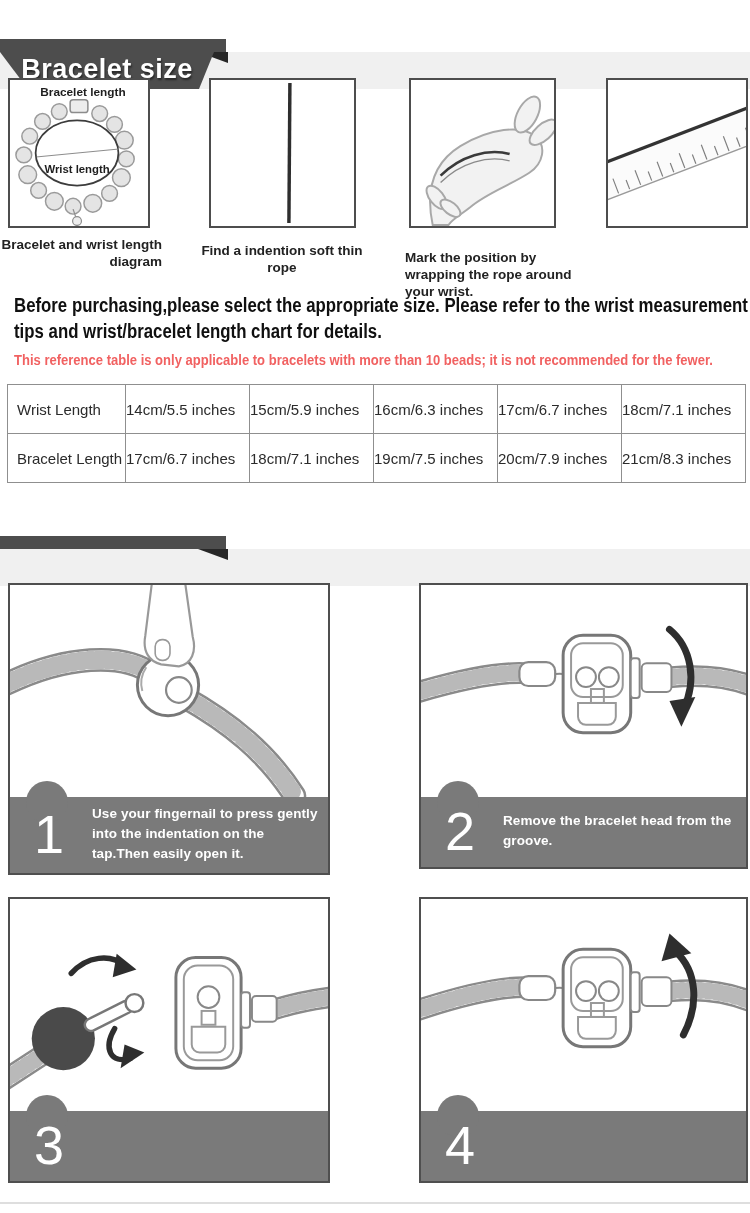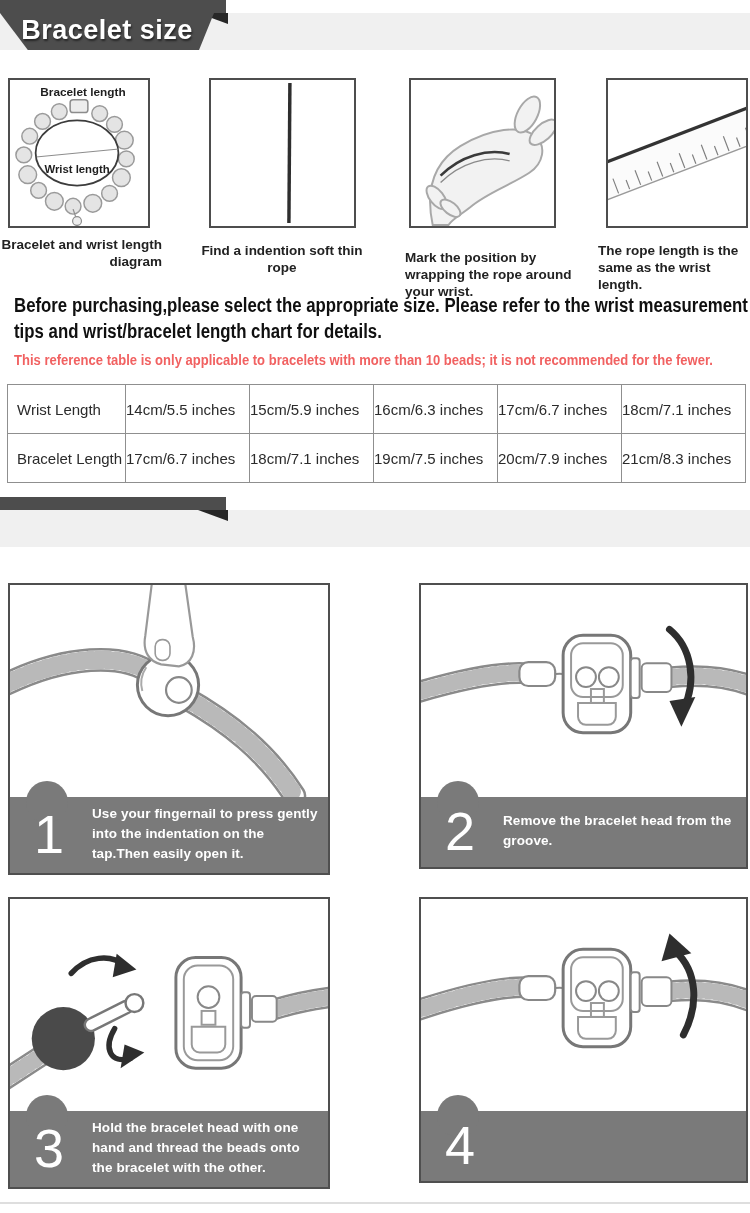--- a/index.html
+++ b/index.html
@@ -2,21 +2,21 @@
 <html><head>
 <meta charset="utf-8">
 <style>
   * { margin:0; padding:0; box-sizing:border-box; }
   html,body { background:#fff; }
   body {
     width:750px; height:1213px; position:relative; overflow:hidden;
     font-family:"Liberation Sans", sans-serif; color:#1c1c1c;
   }
   
-  .section-header { position:absolute; left:0; width:750px; height:50px; }
+  .section-header { position:absolute; left:0; width:750px; height:50px;margin-top:39px; }
   .band { position:absolute; top:13px; left:0; width:750px; height:37px; background:#f0f0f0; }
   .ribbon-strip { position:absolute; top:0; left:0; width:226px; height:13px; background:#4d4d4d; }
   .ribbon-fold { position:absolute; top:13px; left:198px; width:0; height:0;
     border-top:11px solid #272727; border-left:30px solid transparent; }
   .ribbon-trap {
     position:absolute; top:13px; left:0; width:214px; height:37px; background:#4d4d4d;
     clip-path:polygon(0 0, 100% 0, 93% 100%, 13% 100%);
     display:flex; align-items:center; justify-content:center;
   }
   .ribbon-trap span {
@@ -150,21 +150,20 @@
 
   <div class="step-box" id="box4">
     <svg viewBox="0 0 140 146">
       <g transform="rotate(-21 70 73)">
         <rect x="-34" y="56" width="226" height="36" fill="#fbfbfb" stroke="#9a9a9a" stroke-width="1.5"></rect>
         <line x1="-34" y1="56" x2="192" y2="56" stroke="#333" stroke-width="3.2"></line>
         <path d="M-24,90 V74 M-12,90 V80 M0,90 V74 M12,90 V80 M24,90 V74 M36,90 V80 M48,90 V74 M60,90 V80 M72,90 V74 M84,90 V80 M96,90 V74 M108,90 V80 M120,90 V74 M132,90 V80 M144,90 V74 M156,90 V80 M168,90 V74 M180,90 V80" stroke="#808080" stroke-width="1.2" fill="none"></path>
       </g>
     </svg>
   </div>
-  <div class="step-cap" id="cap4">The rope length is the same as the wrist length.</div>
 </div>
 
 <p class="intro-text">Before purchasing,please select the appropriate size. Please refer to the wrist measurement tips and wrist/bracelet length chart for details.</p>
 <p class="warning-text">This reference table is only applicable to bracelets with more than 10 beads; it is not recommended for the fewer.</p>
 
 <table class="size-table">
   <tbody>
     <tr>
       <td class="rowlabel">Wrist Length</td>
       <td>14cm/5.5 inches</td>
@@ -263,21 +262,20 @@
     <rect x="168" y="58" width="66" height="112" rx="20" fill="#fff" stroke="#777" stroke-width="3"></rect>
     <rect x="176" y="66" width="50" height="96" rx="14" fill="none" stroke="#999" stroke-width="2"></rect>
     <circle cx="201" cy="98" r="11" fill="#fff" stroke="#888" stroke-width="2"></circle>
     <rect x="194" y="112" width="14" height="14" fill="none" stroke="#999" stroke-width="2"></rect>
     <path d="M184,128 h34 v18 a8,8 0 0 1 -8,8 h-18 a8,8 0 0 1 -8,-8 z" fill="none" stroke="#999" stroke-width="2"></path>
     <rect x="234" y="93" width="9" height="36" rx="3" fill="#fff" stroke="#888" stroke-width="2"></rect>
     <rect x="245" y="97" width="25" height="26" rx="4" fill="#fff" stroke="#888" stroke-width="2"></rect>
   </svg>
   <div class="panel-bar">
     <div class="bar-num">3</div>
-    <div class="bar-text">Hold the bracelet head with one hand and thread the beads onto the bracelet with the other.</div>
   </div>
 </div>
 
 <div class="panel" id="panel4">
   <svg class="panel-art" viewBox="0 0 327 212">
     <g stroke-linecap="round">
       <path d="M-6,112 C48,94 80,88 104,88" stroke="#8a8a8a" stroke-width="22" fill="none"></path>
       <path d="M-6,112 C48,94 80,88 104,88" stroke="#fff" stroke-width="17" fill="none"></path>
       <path d="M-6,112 C48,94 80,88 104,88" stroke="#b9b9b9" stroke-width="17" fill="none" stroke-dasharray="2.5,6.5"></path>
       <path d="M252,92 C285,89 312,94 333,103" stroke="#8a8a8a" stroke-width="22" fill="none"></path>

